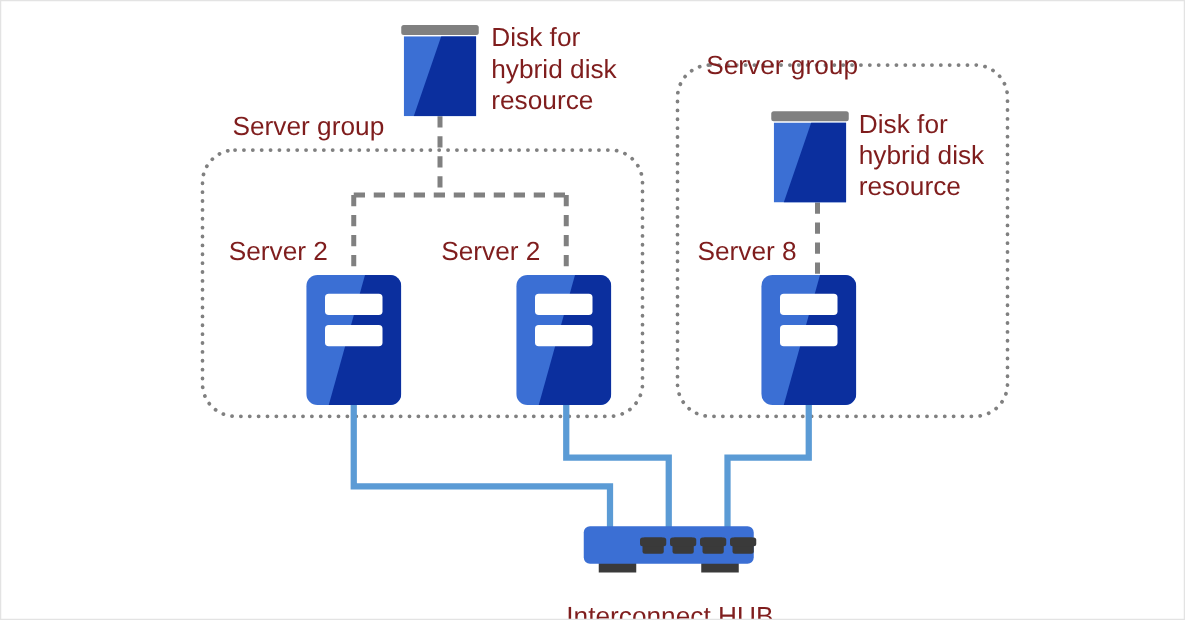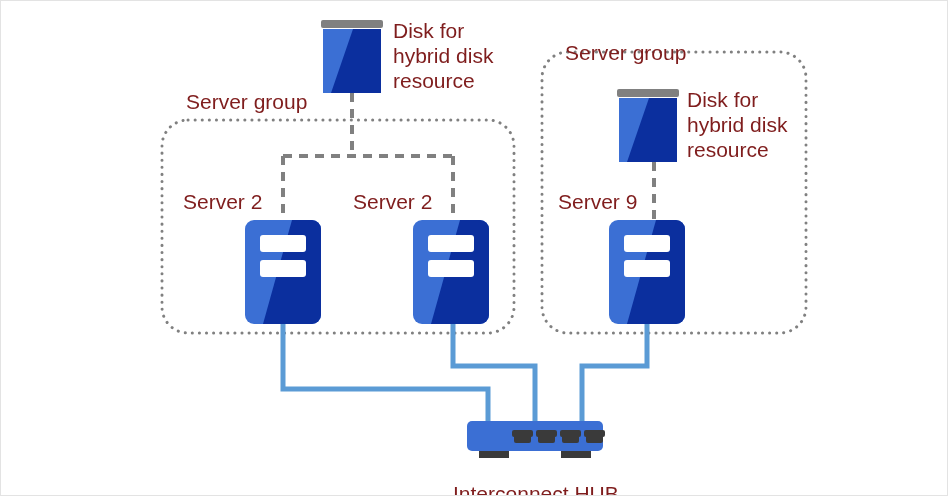--- a/index.html
+++ b/index.html
@@ -158,17 +158,17 @@
 resource</div>
 
   <div class="label" style="left:185px; top:88px;">Server group</div>
 
   <div class="label" style="left:564px; top:39px;">Server group</div>
 
   <div class="label" style="left:182px; top:188px;">Server 2</div>
 
   <div class="label" style="left:352px; top:188px;">Server 2</div>
 
-  <div class="label" style="left:557px; top:188px;">Server 9</div>
+  <div class="label" style="left:557px; top:188px;">Server 8</div>
 
   <div class="label" style="left:452px; top:480px;">Interconnect HUB</div>
 
 </div>
 
 </body></html>

